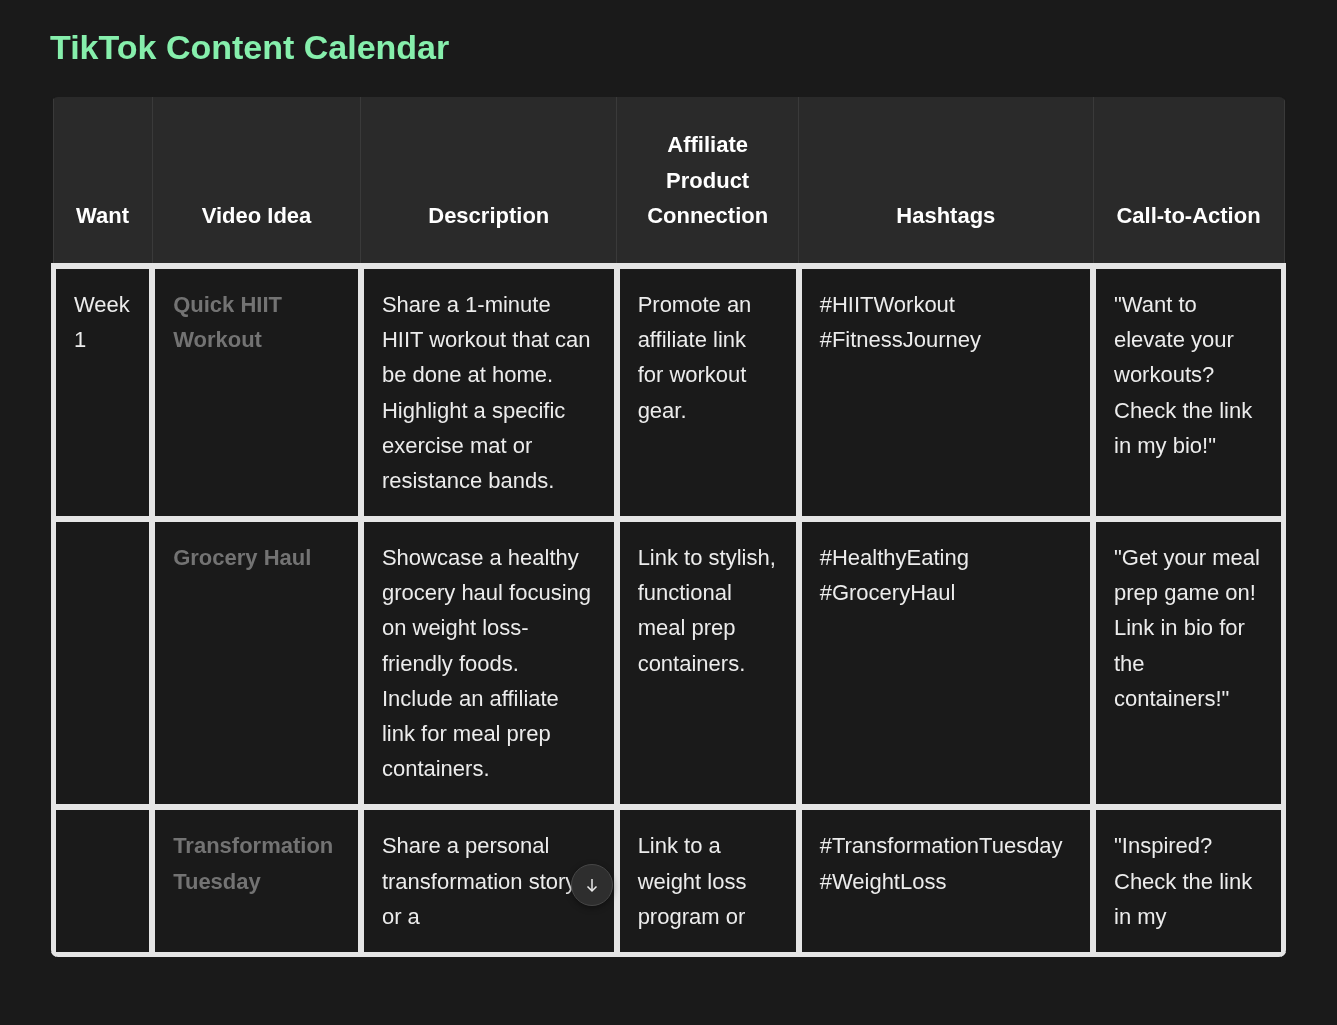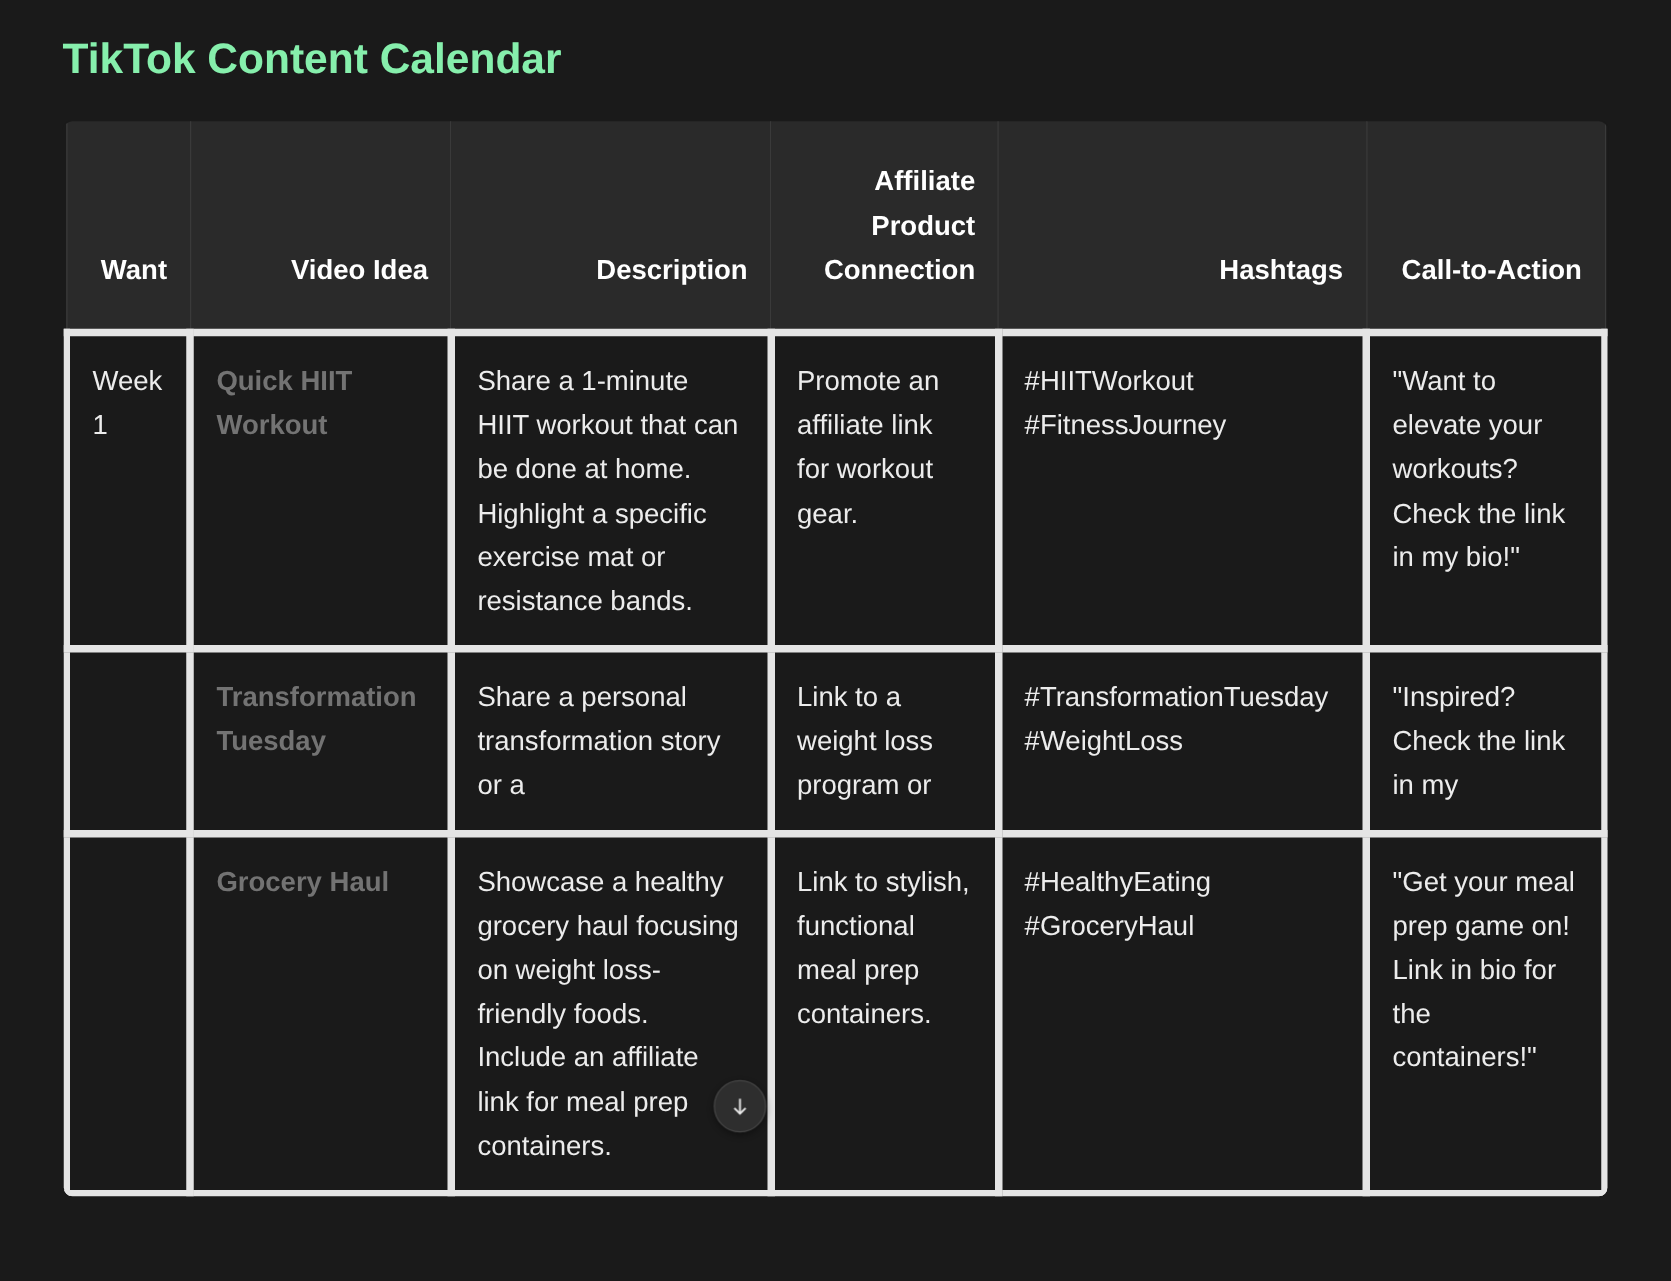--- a/index.html
+++ b/index.html
@@ -27,21 +27,21 @@
     border: 1px solid #3a3a3a;
     border-radius: 8px;
     overflow: hidden;
     background: #1a1a1a;
   }
   table.calendar thead th {
     background: #2a2a2a;
     color: #ffffff;
     font-weight: 700;
     font-size: 22px;
-    text-align: right;
+    text-align: center;
     vertical-align: bottom;
     padding: 30px 18px;
     border: 1px solid #3a3a3a;
   }
   table.calendar tbody td {
     vertical-align: top;
     padding: 18px 18px;
     border: 6px solid #e5e5e5;
     font-size: 22px;
     color: #ececec;
@@ -105,34 +105,34 @@
           <td>Week 1</td>
           <td><span class="idea">Quick HIIT Workout</span></td>
           <td>Share a 1-minute HIIT workout that can be done at home. Highlight a specific exercise mat or resistance bands.</td>
           <td>Promote an affiliate link for workout gear.</td>
           <td>#HIITWorkout #FitnessJourney</td>
           <td>"Want to elevate your workouts? Check the link in my bio!"</td>
         </tr>
 
         <tr>
           <td></td>
+          <td><span class="idea">Grocery Haul</span></td>
+          <td>Showcase a healthy grocery haul focusing on weight loss-friendly foods. Include an affiliate link for meal prep containers.</td>
+          <td>Link to stylish, functional meal prep containers.</td>
+          <td>#HealthyEating #GroceryHaul</td>
+          <td>"Get your meal prep game on! Link in bio for the containers!"</td>
+        </tr>
+
+        <tr>
+          <td></td>
           <td><span class="idea">Transformation Tuesday</span></td>
           <td>Share a personal transformation story or a</td>
           <td>Link to a weight loss program or</td>
           <td>#TransformationTuesday #WeightLoss</td>
           <td>"Inspired? Check the link in my</td>
-        </tr>
-
-        <tr>
-          <td></td>
-          <td><span class="idea">Grocery Haul</span></td>
-          <td>Showcase a healthy grocery haul focusing on weight loss-friendly foods. Include an affiliate link for meal prep containers.</td>
-          <td>Link to stylish, functional meal prep containers.</td>
-          <td>#HealthyEating #GroceryHaul</td>
-          <td>"Get your meal prep game on! Link in bio for the containers!"</td>
         </tr>
       </tbody>
     </table>
   </div>
 
   <div class="scroll-down" aria-label="Scroll down">
     <svg viewBox="0 0 24 24">
       <line x1="12" y1="4" x2="12" y2="20"></line>
       <polyline points="6 14 12 20 18 14"></polyline>
     </svg>

